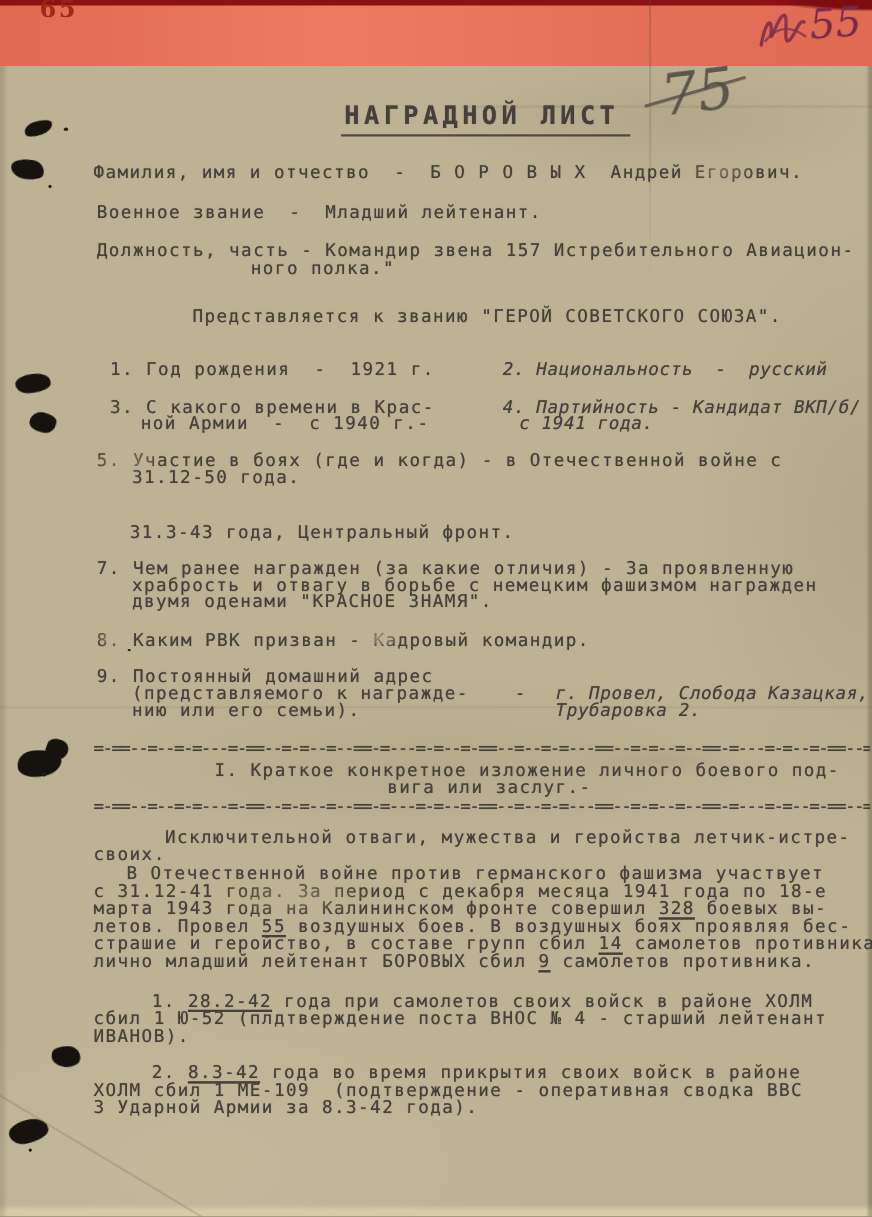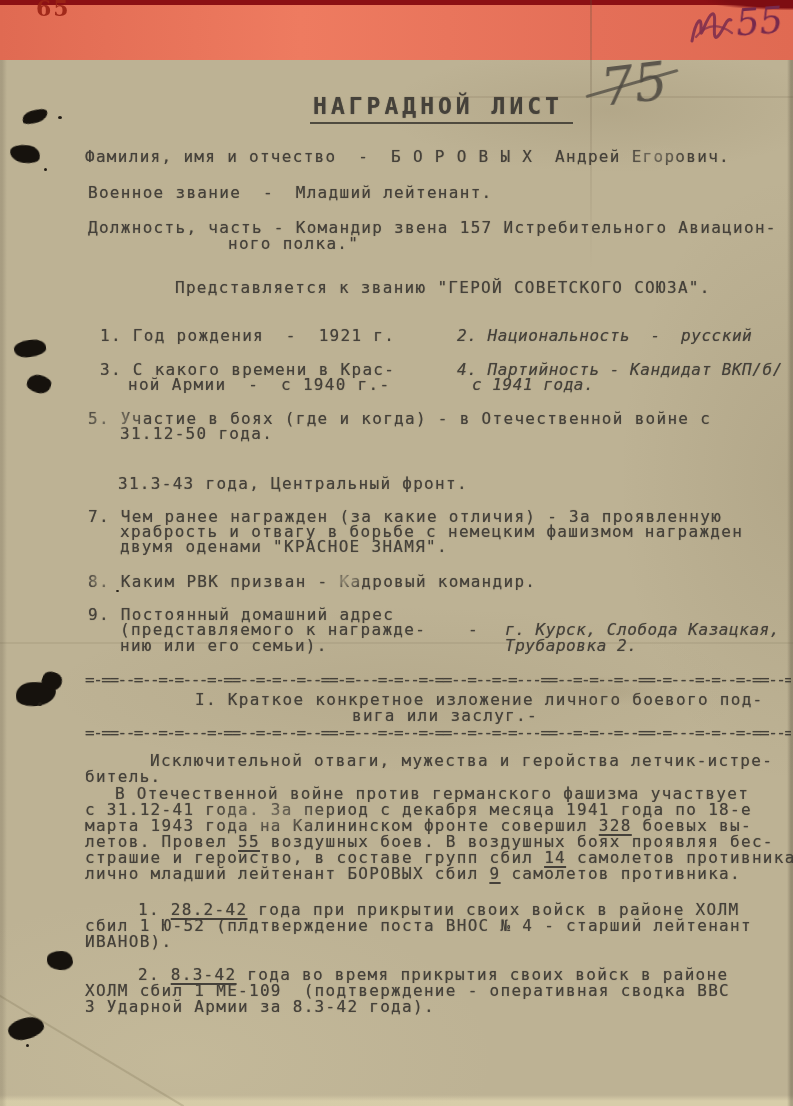--- a/index.html
+++ b/index.html
@@ -97,38 +97,38 @@
     <div class="ln" style="left:120px;top:426px">31.12-50 года.</div>
     <div class="ln" style="left:118px;top:476px">31.3-43 года, Центральный фронт.</div>
     <div class="ln" style="left:88px;top:509px">7. Чем ранее награжден (за какие отличия) - За проявленную</div>
     <div class="ln" style="left:120px;top:524px">храбрость и отвагу в борьбе с немецким фашизмом награжден</div>
     <div class="ln" style="left:120px;top:539px">двумя оденами "КРАСНОЕ ЗНАМЯ".</div>
     <div class="ln" style="left:88px;top:574px">8. Каким РВК призван - Кадровый командир.</div>
     <div class="ln" style="left:88px;top:607px">9. Постоянный домашний адрес</div>
     <div class="ln" style="left:120px;top:622px">(представляемого к награжде-</div>
     <div class="ln" style="left:120px;top:638px">нию или его семьи).</div>
     <div class="ln" style="left:468px;top:622px">-</div>
-    <div class="ln tight" style="left:505px;top:622px">г. Курск, Слобода Казацкая,</div>
+    <div class="ln tight" style="left:505px;top:622px">г. Провел, Слобода Казацкая,</div>
     <div class="ln tight" style="left:505px;top:638px">Трубаровка 2.</div>
 
     <div class="sep" style="top:672px">=-==--=--=-=---=-==--=-=--=--==-=---=-=--=-==--=--=-=---==--=-=--=--==-=---=-=--=-==--=--=-=---==--=-=--=-==--=-=---=-==</div>
     <div class="ln" style="left:195px;top:692px">I. Краткое конкретное изложение личного боевого под-</div>
     <div class="ln" style="left:352px;top:708px">вига или заслуг.-</div>
     <div class="sep" style="top:725px">=-==--=--=-=---=-==--=-=--=--==-=---=-=--=-==--=--=-=---==--=-=--=--==-=---=-=--=-==--=--=-=---==--=-=--=-==--=-=---=-==</div>
 
     <div class="ln" style="left:150px;top:753px">Исключительной отваги, мужества и геройства летчик-истре-</div>
-    <div class="ln" style="left:85px;top:769px">битель.</div>
+    <div class="ln" style="left:85px;top:769px">своих.</div>
     <div class="ln" style="left:115px;top:786px">В Отечественной войне против германского фашизма участвует</div>
     <div class="ln" style="left:85px;top:802px">с 31.12-41 года. За период с декабря месяца 1941 года по 18-е</div>
     <div class="ln" style="left:85px;top:818px"><span>марта 1943 года на Калининском фронте совершил </span><span class="u">328</span><span> боевых вы-</span></div>
     <div class="ln" style="left:85px;top:834px"><span>летов. Провел </span><span class="u">55</span><span> воздушных боев. В воздушных боях проявляя бес-</span></div>
     <div class="ln" style="left:85px;top:850px"><span>страшие и геройство, в составе групп сбил </span><span class="u">14</span><span> самолетов противника</span></div>
     <div class="ln" style="left:85px;top:866px"><span>лично младший лейтенант БОРОВЫХ сбил </span><span class="u">9</span><span> самолетов противника.</span></div>
 
-    <div class="ln" style="left:138px;top:902px"><span>1. </span><span class="u">28.2-42</span><span> года при прикрытии своих войск в районе ХОЛМ</span></div>
+    <div class="ln" style="left:138px;top:902px"><span>1. </span><span class="u">28.2-42</span><span> года при самолетов своих войск в районе ХОЛМ</span></div>
     <div class="ln" style="left:85px;top:918px">сбил 1 Ю-52 (плдтверждение поста ВНОС № 4 - старший лейтенант</div>
     <div class="ln" style="left:85px;top:934px">ИВАНОВ).</div>
     <div class="ln" style="left:138px;top:967px"><span>2. </span><span class="u">8.3-42</span><span> года во время прикрытия своих войск в районе</span></div>
     <div class="ln" style="left:85px;top:983px">ХОЛМ сбил 1 МЕ-109  (подтверждение - оперативная сводка ВВС</div>
     <div class="ln" style="left:85px;top:999px">3 Ударной Армии за 8.3-42 года).</div>
   </div>
 
   <div class="fade" style="left:86px;top:570px;width:34px;height:20px;background:radial-gradient(closest-side,rgba(189,178,148,.8),rgba(189,178,148,0))"></div>
   <div class="fade" style="left:330px;top:570px;width:34px;height:20px;background:radial-gradient(closest-side,rgba(189,178,148,.8),rgba(189,178,148,0))"></div>
   <div class="fade" style="left:78px;top:406px;width:70px;height:26px;background:radial-gradient(closest-side,rgba(189,178,148,.55),rgba(189,178,148,0))"></div>

